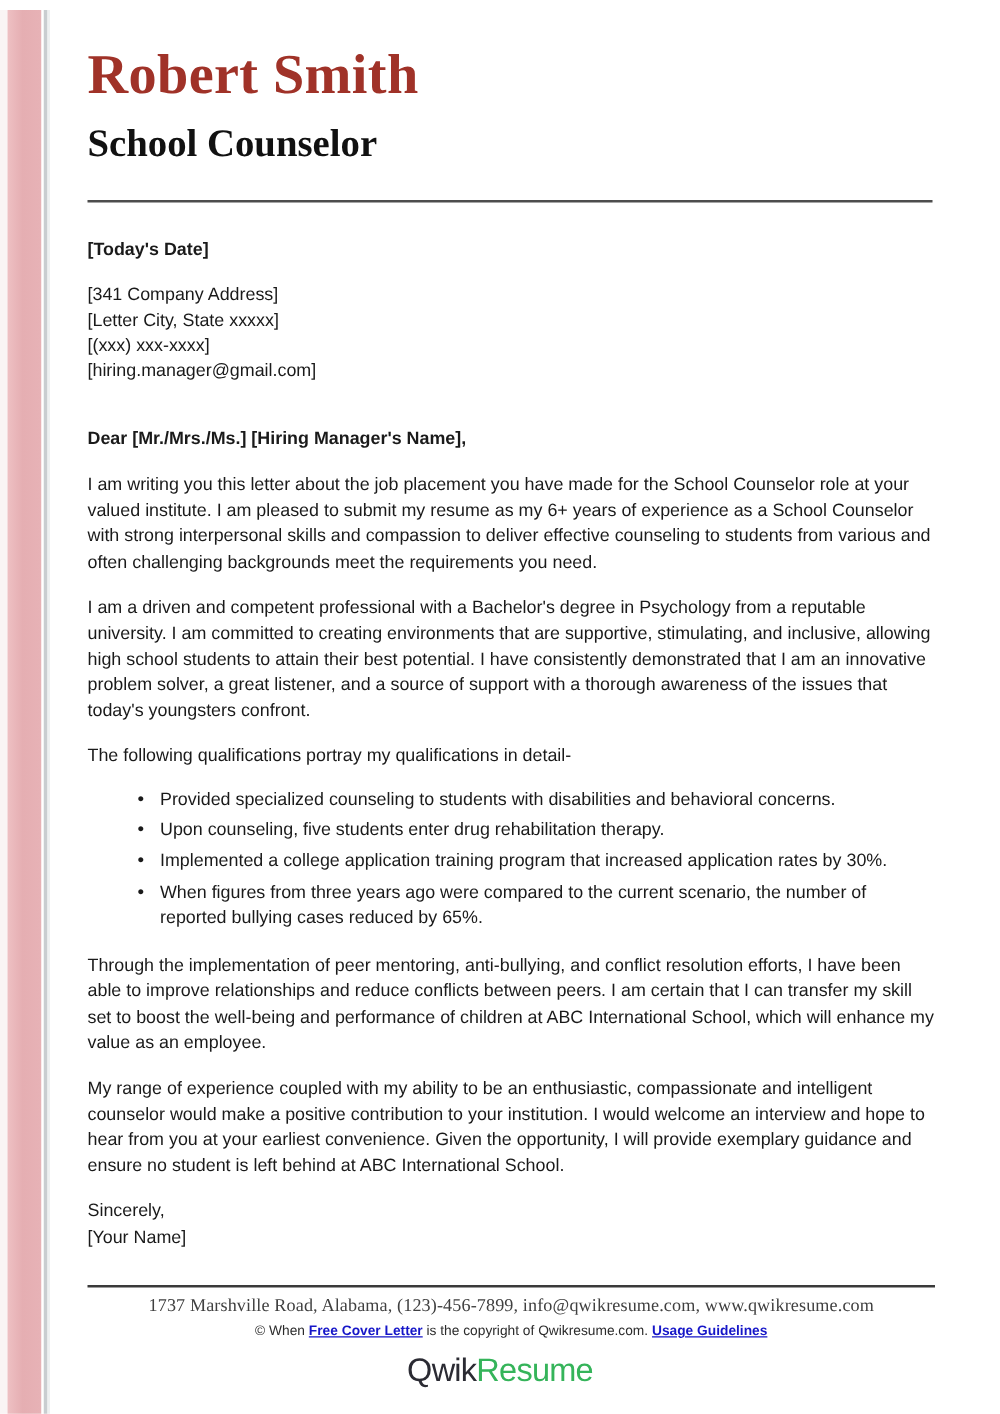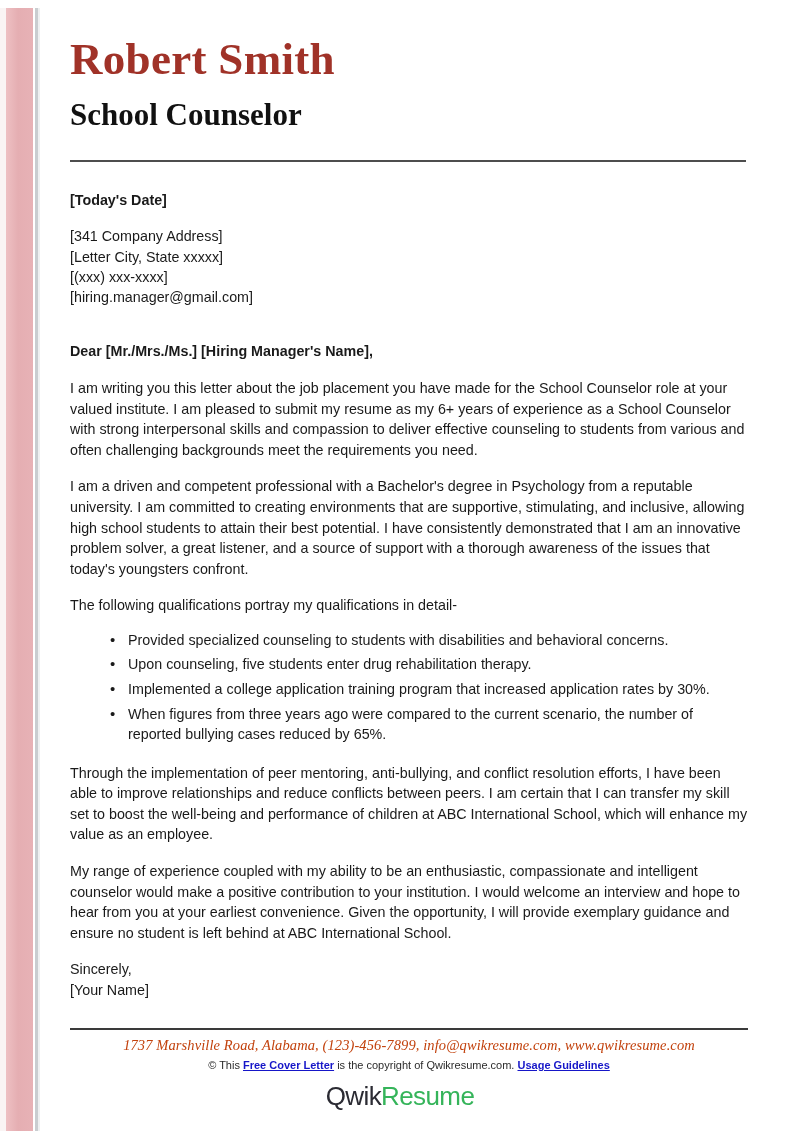--- a/index.html
+++ b/index.html
@@ -143,24 +143,23 @@
   }
   .footer-rule {
     width: 678px;
     height: 2px;
     background: #3a3a3a;
     margin: 0 0 7px 0;
   }
   .footer-address {
     font-family: "Liberation Serif", serif;
     font-size: 14.5px;
-    color: #c2410c;
+    color: #404040;
     margin: 0 0 5px 0;
     letter-spacing: 0.1px;
-    font-style: italic;
   }
   .footer-copy {
     font-size: 11px;
     color: #2b2b2b;
     margin: 0;
   }
   .footer-copy a,
   .footer-copy .link {
     color: #1616c8;
     font-weight: bold;
@@ -229,18 +228,18 @@
 
       <p class="signoff">Sincerely,</p>
       <p class="signoff">[Your Name]</p>
 
     </div>
   </div>
 
   <div id="footer">
     <div class="footer-rule"></div>
     <p class="footer-address">1737 Marshville Road, Alabama, (123)-456-7899, info@qwikresume.com, www.qwikresume.com</p>
-    <p class="footer-copy"><span class="copy-mark">©</span> <span>This</span> <span class="link">Free Cover Letter</span> <span>is the copyright of Qwikresume.com.</span> <span class="link">Usage Guidelines</span></p>
+    <p class="footer-copy"><span class="copy-mark">©</span> <span>When</span> <span class="link">Free Cover Letter</span> <span>is the copyright of Qwikresume.com.</span> <span class="link">Usage Guidelines</span></p>
   </div>
 
   <div id="logo"><span class="qwik">Qwik</span><span class="resume">Resume</span></div>
 
 </div>
 
 </body></html>

